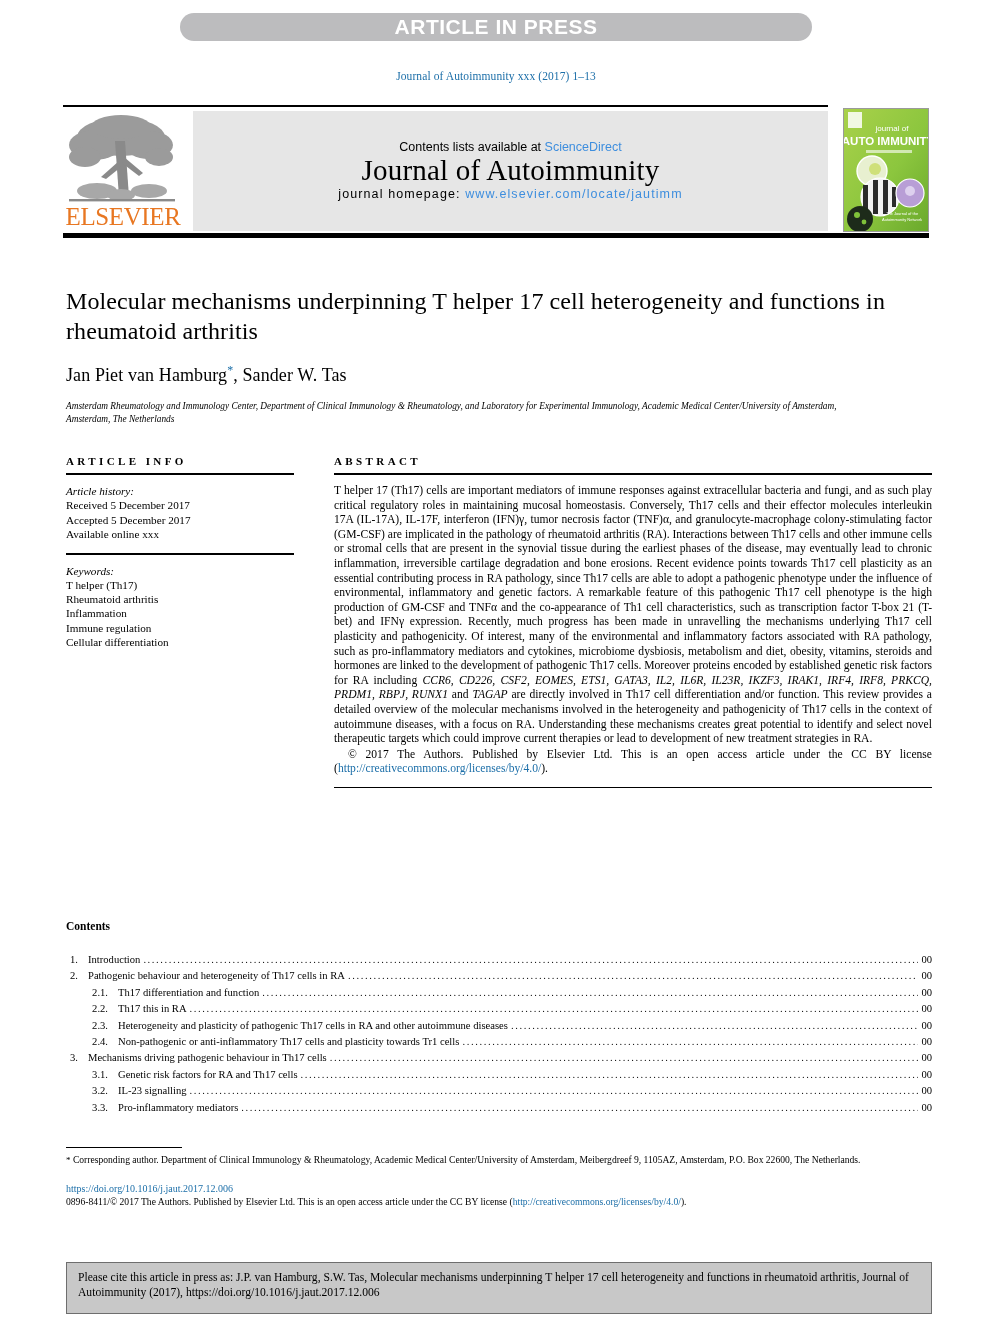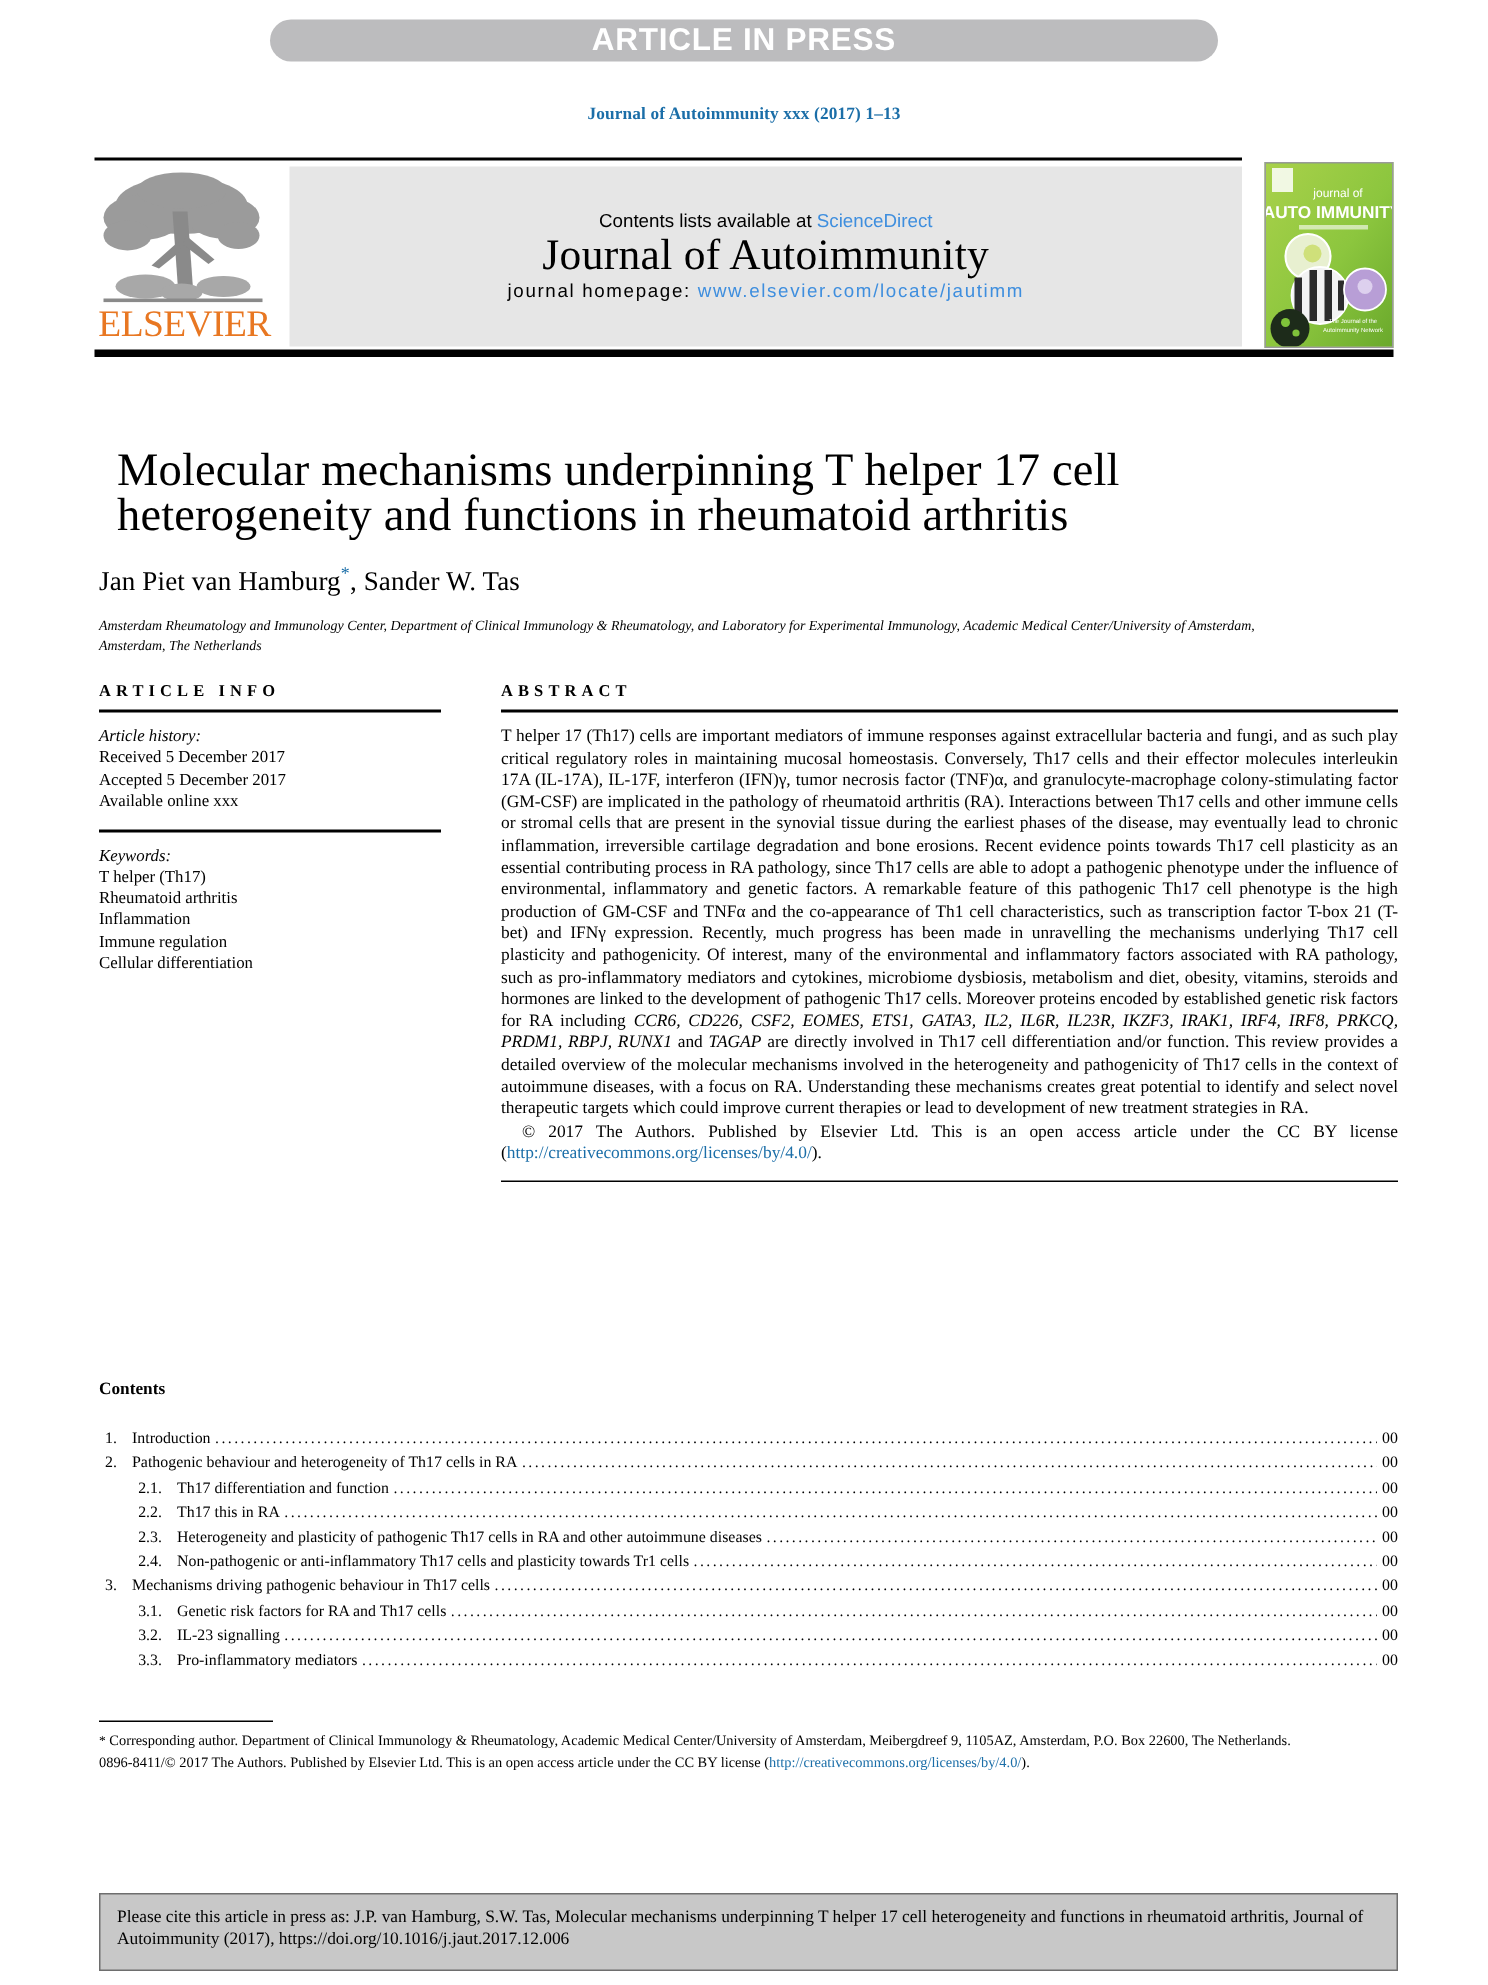--- a/index.html
+++ b/index.html
@@ -38,21 +38,21 @@
   }
 
   
   .journal-ref {
     position: absolute;
     top: 70px;
     left: 0;
     width: 992px;
     text-align: center;
     font-size: 11.5px;
-    font-weight: bold;
+    font-weight: normal;
     color: #1b6ea8;
     letter-spacing: 0.1px;
   }
 
   
   .masthead {
     position: absolute;
     top: 105px;
     left: 63px;
     width: 866px;
@@ -141,24 +141,24 @@
   }
 
   
   .title-block {
     position: absolute;
     top: 286px;
     left: 66px;
     width: 865px;
   }
   .paper-title {
-    font-size: 31px;
+    font-size: 24px;
     line-height: 30px;
     font-weight: normal;
-    margin: 12px;
+    margin: 0;
     letter-spacing: 0.1px;
   }
   .authors {
     margin-top: 17px;
     font-size: 18px;
     letter-spacing: 0.1px;
   }
   .author-star {
     color: #1b6ea8;
     font-size: 12px;
@@ -535,18 +535,19 @@
       <span class="toc-dots">.......................................................................................................................................................................................................</span>
       <span class="toc-page">00</span>
     </div>
 
   </div>
 </div>
 
 <div class="footnotes">
   <div class="foot-rule"></div>
   <div class="foot-text"><span class="foot-star">*</span><span> Corresponding author. Department of Clinical Immunology &amp; Rheumatology, Academic Medical Center/University of Amsterdam, Meibergdreef 9, 1105AZ, Amsterdam, P.O. Box 22600, The Netherlands.</span></div>
+  <div class="doi-line">https://doi.org/10.1016/j.jaut.2017.12.006</div>
   <div class="issn-line"><span>0896-8411/© 2017 The Authors. Published by Elsevier Ltd. This is an open access article under the CC BY license (</span><span class="email-link">http://creativecommons.org/licenses/by/4.0/</span><span>).</span></div>
 </div>
 
 <div class="cite-box">
   <div class="cite-text">Please cite this article in press as: J.P. van Hamburg, S.W. Tas, Molecular mechanisms underpinning T helper 17 cell heterogeneity and functions in rheumatoid arthritis, Journal of Autoimmunity (2017), https://doi.org/10.1016/j.jaut.2017.12.006</div>
 </div>
 
 </body></html>

